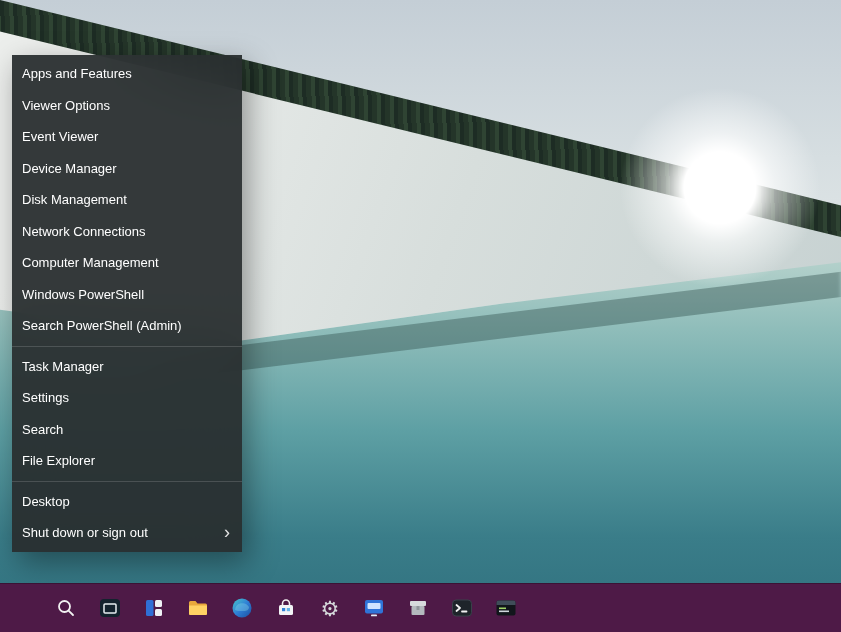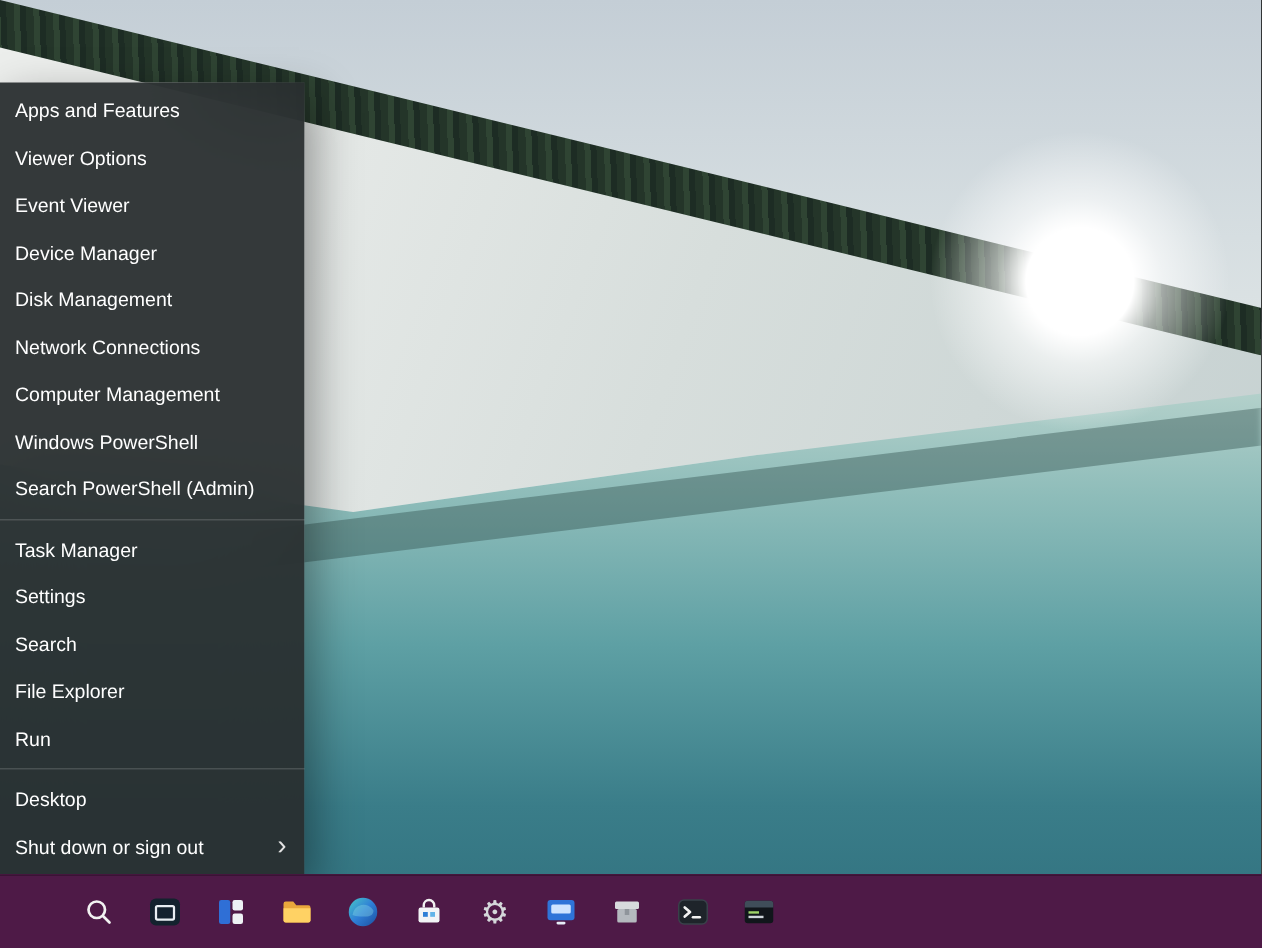--- a/index.html
+++ b/index.html
@@ -17,21 +17,21 @@
   .trees{z-index:3;background:repeating-linear-gradient(88deg,#243529 0 5px,#2f4433 5px 9px,#1d2c24 9px 13px);
     clip-path:polygon(0% 0%,100% 32.5%,100% 37.5%,0% 5%);}
   .water{z-index:4;background:linear-gradient(180deg,#b8d3cd 40%,#8fbdba 52%,#5ea0a4 68%,#3a7d89 85%,#2f6f7d 100%);
     clip-path:polygon(0% 49%,28% 54%,60% 48%,100% 41.5%,100% 100%,0% 100%);}
   .reflection{z-index:5;background:rgba(44,76,72,.4);filter:blur(2px);
     clip-path:polygon(20% 56%,100% 43%,100% 47%,20% 60%);}
   .sun{z-index:6;background:radial-gradient(circle at 85.6% 29.7%,rgba(255,255,255,1) 0px,rgba(255,255,255,1) 36px,rgba(255,255,255,.6) 55px,rgba(255,255,255,0) 100px);}
 
   
   .winx-menu{
-    position:absolute;left:0;top:55px;width:203px;z-index:10;
+    position:absolute;left:12px;top:55px;width:230px;z-index:10;
     background:rgba(40,46,47,.94);
     -webkit-backdrop-filter:blur(24px);backdrop-filter:blur(24px);
     box-shadow:6px 10px 28px rgba(0,0,0,.38);
     padding:3px 0;box-sizing:border-box;color:var(--menu-text,#fff);
   }
   .menu-item{
     height:31.5px;display:flex;align-items:center;justify-content:space-between;
     padding:0 12px 0 10px;font-size:13px;white-space:nowrap;cursor:default;
   }
   .menu-item .chevron{font-size:18px;line-height:1;color:#e4e4e4;margin-left:auto;transform:translateY(-1px);}
@@ -78,21 +78,20 @@
       <div class="menu-item">Computer Management</div>
       <div class="menu-item">Windows PowerShell</div>
       <div class="menu-item">Search PowerShell (Admin)</div>
     </div>
     <div class="menu-separator"></div>
     <div class="menu-group">
       <div class="menu-item">Task Manager</div>
       <div class="menu-item">Settings</div>
       <div class="menu-item">Search</div>
       <div class="menu-item">File Explorer</div>
-      <div class="menu-item">Run</div>
     </div>
     <div class="menu-separator"></div>
     <div class="menu-group">
       <div class="menu-item">Desktop</div>
       <div class="menu-item has-submenu">
         <span class="menu-item-label">Shut down or sign out</span>
         <span class="chevron">›</span>
       </div>
     </div>
   </div>

